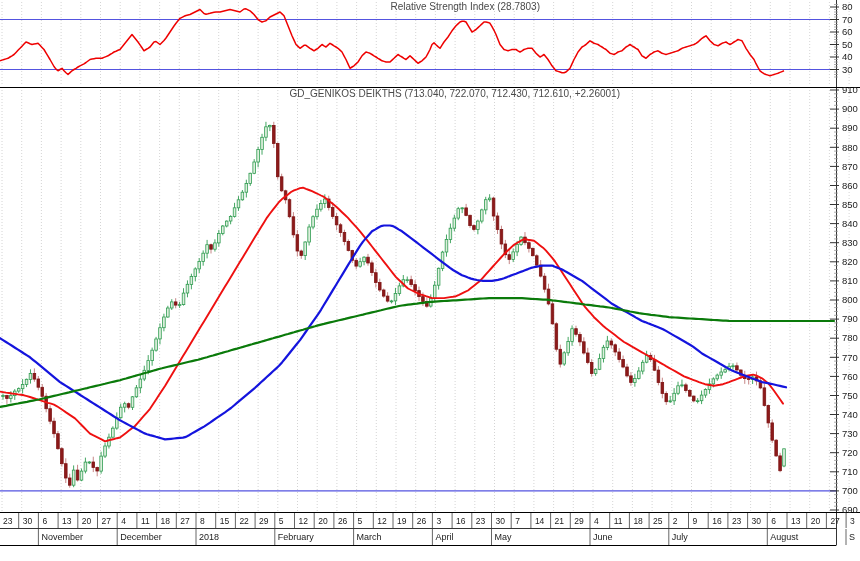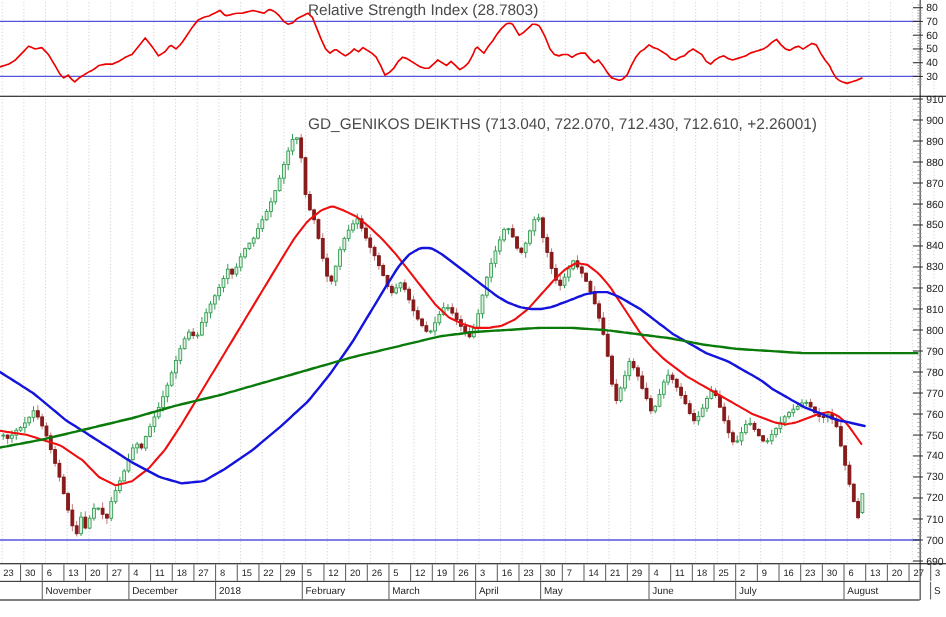--- a/index.html
+++ b/index.html
@@ -1,22 +1,22 @@
 <!DOCTYPE html>
 <html><head>
 <meta charset="utf-8">
 <style>
   html,body{margin:0;padding:0;background:#fff;}
   .screen{position:relative;width:860px;height:561px;background:#ffffff;overflow:hidden;
           font-family:"Liberation Sans",sans-serif;}
   .chart-svg{position:absolute;left:0;top:0;}
-  .pane-title{position:absolute;font-size:14px;color:#4a4a4a;text-align:left;
+  .pane-title{position:absolute;font-size:10px;color:#4a4a4a;text-align:right;
               white-space:nowrap;pointer-events:none;}
   .rsi-title{left:280px;top:1px;width:260px;}
-  .main-title{left:280px;top:104px;width:340px;}
+  .main-title{left:280px;top:88px;width:340px;}
 </style>
 </head>
 <body>
 
 <div class="screen">
   <svg id="chart" class="chart-svg" width="860" height="561">
       <g>
         <line x1="2.0" y1="2" x2="2.0" y2="84" stroke="#C9C9C9" stroke-width="0.8" stroke-dasharray="1,2"></line>
         <line x1="2.0" y1="90" x2="2.0" y2="511" stroke="#C9C9C9" stroke-width="0.8" stroke-dasharray="1,2"></line>
         <line x1="21.7" y1="2" x2="21.7" y2="84" stroke="#C9C9C9" stroke-width="0.8" stroke-dasharray="1,2"></line>

